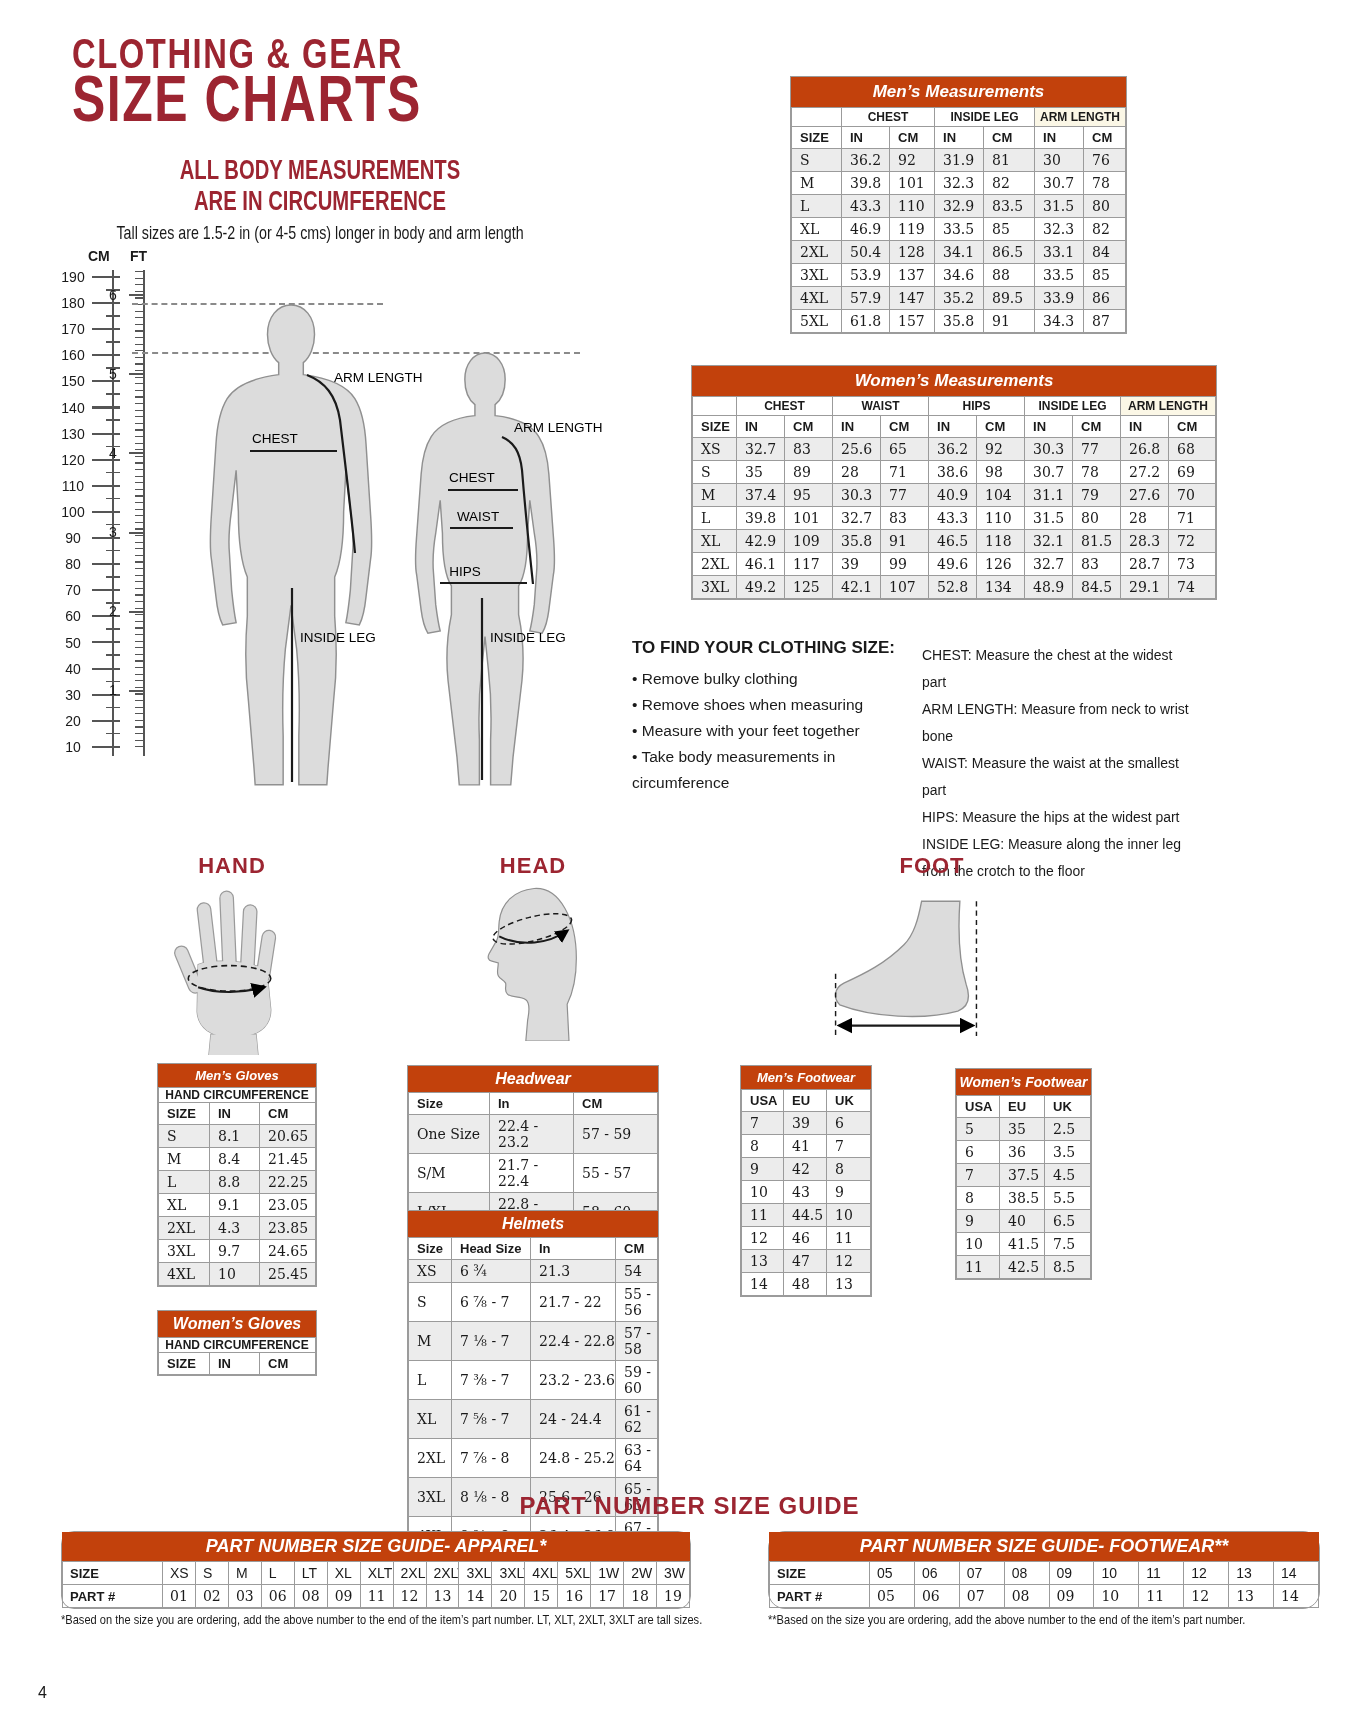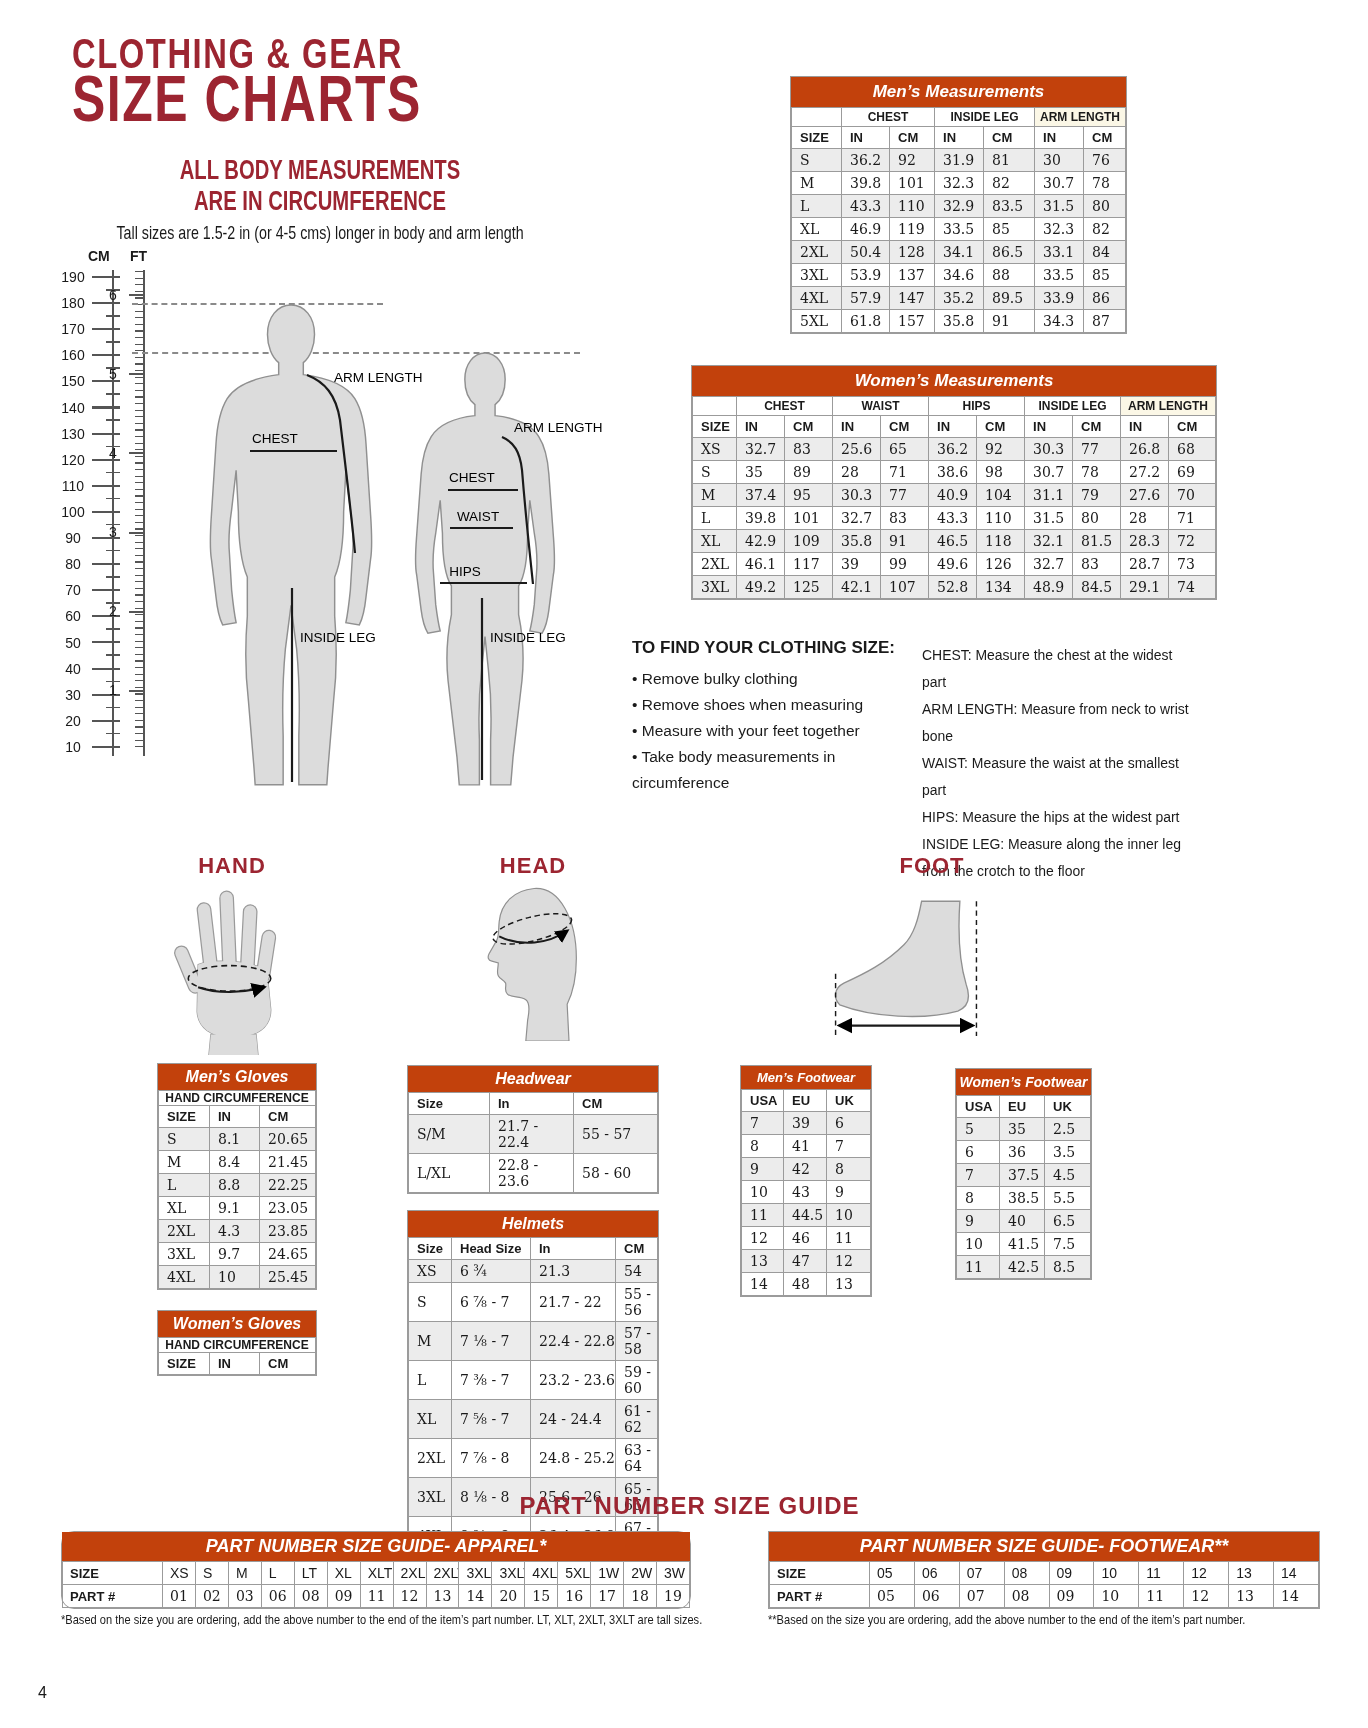--- a/index.html
+++ b/index.html
@@ -442,21 +442,21 @@
         <path d="M0,0 L10,5 L0,10 Z"></path>
       </marker>
     </defs>
   <path d="M14,108 C8,102 8,92 18,87 C38,78 58,68 76,50 C86,40 90,24 93,8 L130,8 C128,38 130,68 136,88 C141,102 138,110 128,114 C95,123 45,120 14,108 Z" fill="#dcdcdc" stroke="#909090" stroke-width="1.3"></path>
   <line x1="10" y1="78" x2="10" y2="138" stroke="#1a1a1a" stroke-width="1.4" stroke-dasharray="5 4"></line>
   <line x1="146" y1="8" x2="146" y2="138" stroke="#1a1a1a" stroke-width="1.4" stroke-dasharray="5 4"></line>
   <line x1="14" y1="128" x2="142" y2="128" stroke="#1a1a1a" stroke-width="2.2" marker-start="url(#ah3)" marker-end="url(#ah3)"></line>
 </svg>
 
 <div class="sizetable" style="left:157px;top:1063px;width:158px;">
-  <div class="ttl" style="font-size:16px;padding:4px 8px;">Men’s Gloves</div>
+  <div class="ttl" style="font-size:13px;padding:4px 8px;">Men’s Gloves</div>
   <table>
     <colgroup>
         <col style="width:51px">
         <col style="width:50px">
         <col>
       </colgroup>
     <thead>
       <tr class="sub">
           <th colspan="3">HAND CIRCUMFERENCE</th>
         </tr>
@@ -537,20 +537,25 @@
         <col>
       </colgroup>
     <thead>
         <tr>
           <th>Size</th>
           <th>In</th>
           <th>CM</th>
         </tr>
       </thead>
     <tbody>
+        <tr>
+          <td>One Size</td>
+          <td>22.4 - 23.2</td>
+          <td>57 - 59</td>
+        </tr>
         <tr>
           <td>S/M</td>
           <td>21.7 - 22.4</td>
           <td>55 - 57</td>
         </tr>
         <tr>
           <td>L/XL</td>
           <td>22.8 - 23.6</td>
           <td>58 - 60</td>
         </tr>
@@ -788,21 +793,21 @@
           <td>16</td>
           <td>17</td>
           <td>18</td>
           <td>19</td>
         </tr>
       </tbody>
   </table>
 </div>
 <div class="abs shrinkf" style="left:61px;top:1612px;font-size:13.5px;">*Based on the size you are ordering, add the above number to the end of the item’s part number. LT, XLT, 2XLT, 3XLT are tall sizes.</div>
 
-<div class="sizetable nozebra part" style="left:768px;top:1531px;width:550px;">
+<div class="sizetable nozebra part" style="left:768px;top:1531px;width:550px;border-radius:17px;">
   <div class="ttl">PART NUMBER SIZE GUIDE- FOOTWEAR**</div>
   <table>
     <colgroup>
         <col style="width:100px">
       </colgroup>
     <tbody>
         <tr>
           <td>SIZE</td>
           <td>05</td>
           <td>06</td>

